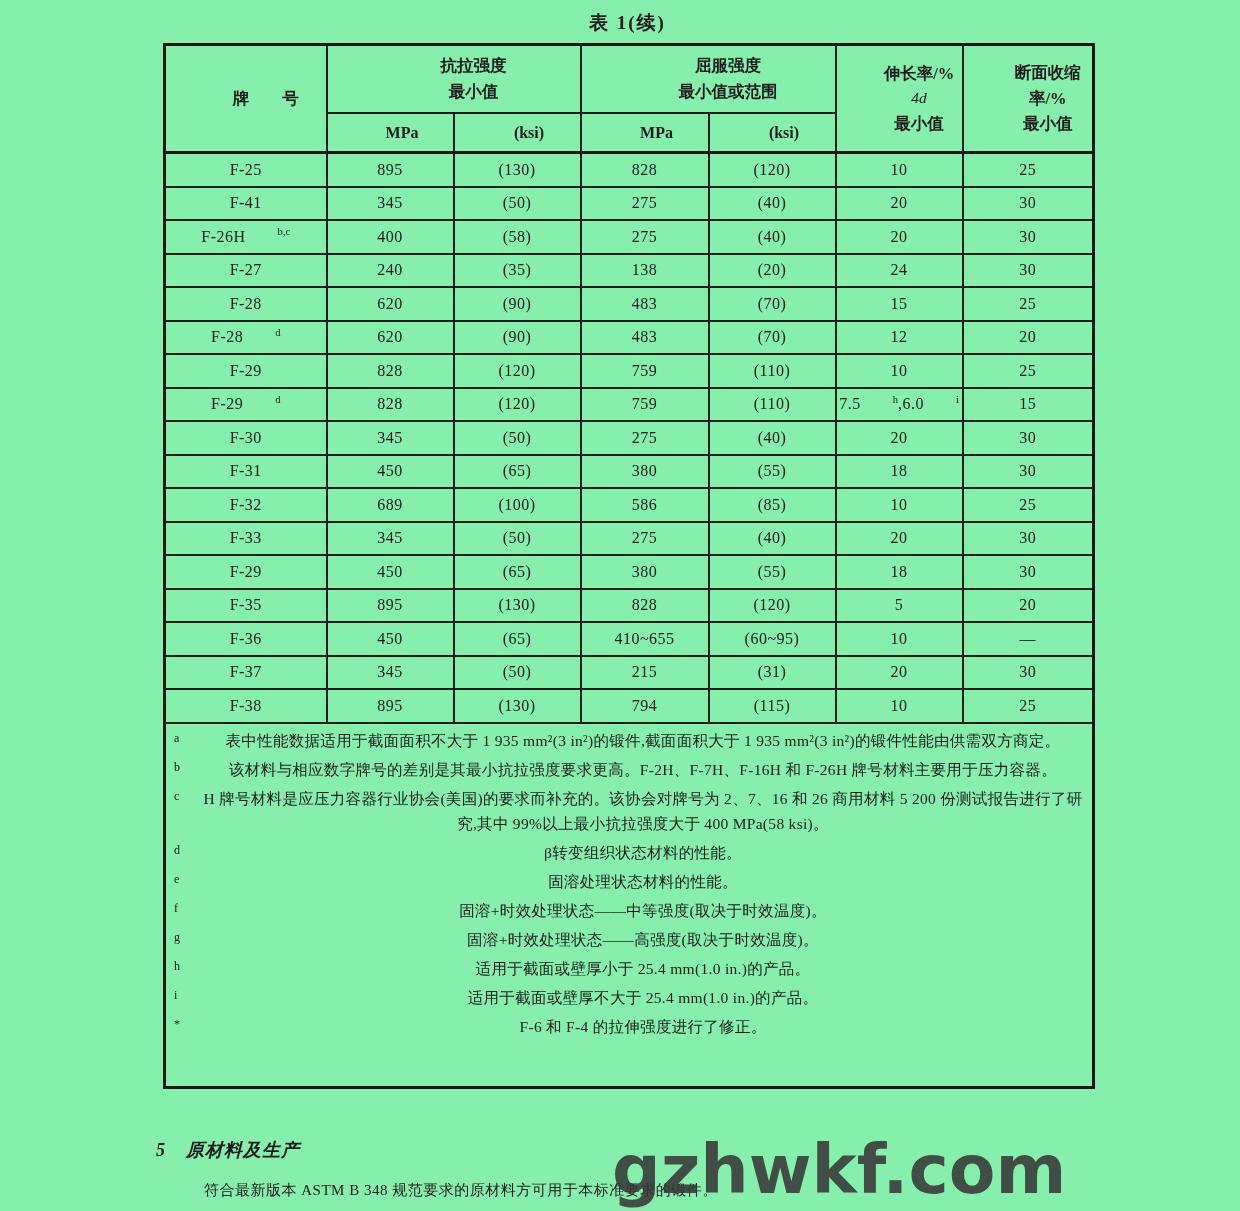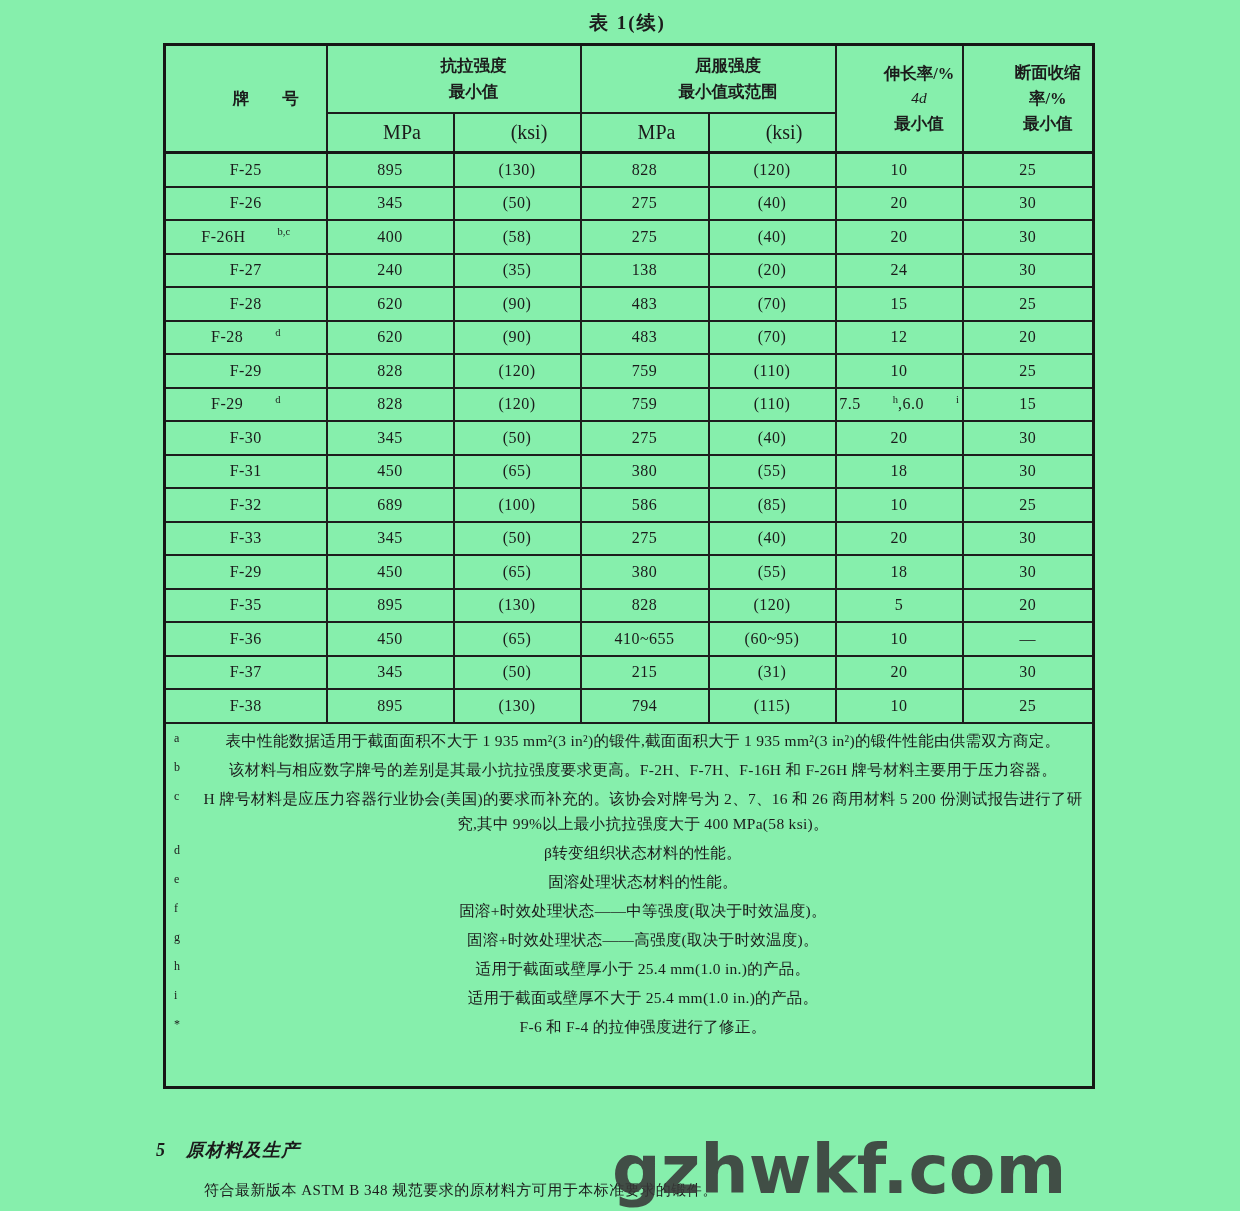--- a/index.html
+++ b/index.html
@@ -14,21 +14,21 @@
   }
   table.spec {
     margin:7px 0 0 163px; width:929px; border-collapse:collapse;
     table-layout:fixed; border:3px solid #161616;
   }
   table.spec th, table.spec td {
     border:2px solid #1d1d1d; text-align:center; vertical-align:middle;
     padding:0; overflow:hidden;
   }
   thead tr.h1 th { height:66px; font-size:16.5px; font-weight:bold;padding-left:40px; }
-  thead tr.h2 th { height:37px; font-size:20px; font-weight:normal;padding-left:24px; }
+  thead tr.h2 th { height:37px; font-size:16px; font-weight:bold;padding-left:24px; }
   thead { border-bottom:3px solid #161616; }
   .hdr-line { line-height:1.55; }
   .italic { font-style:italic; font-weight:normal; font-size:15.5px; }
   tbody td { height:31.5px; font-size:16px; letter-spacing:0.5px; }
   td sup, th sup { font-size:10.5px; line-height:0; letter-spacing:0;margin-left:32px; }
   td.footnotes {
     text-align:left; vertical-align:top; padding:11px 14px 10px 38px;
   }
   .fn-wrap { height:362px; overflow:hidden; }
   .fn {
@@ -103,21 +103,21 @@
         <tr>
           <td>F-25</td>
           <td>895</td>
           <td>(130)</td>
           <td>828</td>
           <td>(120)</td>
           <td>10</td>
           <td>25</td>
         </tr>
         <tr>
-          <td>F-26</td>
+          <td>F-41</td>
           <td>345</td>
           <td>(50)</td>
           <td>275</td>
           <td>(40)</td>
           <td>20</td>
           <td>30</td>
         </tr>
         <tr>
           <td>F-26H<sup>b,c</sup></td>
           <td>400</td>

